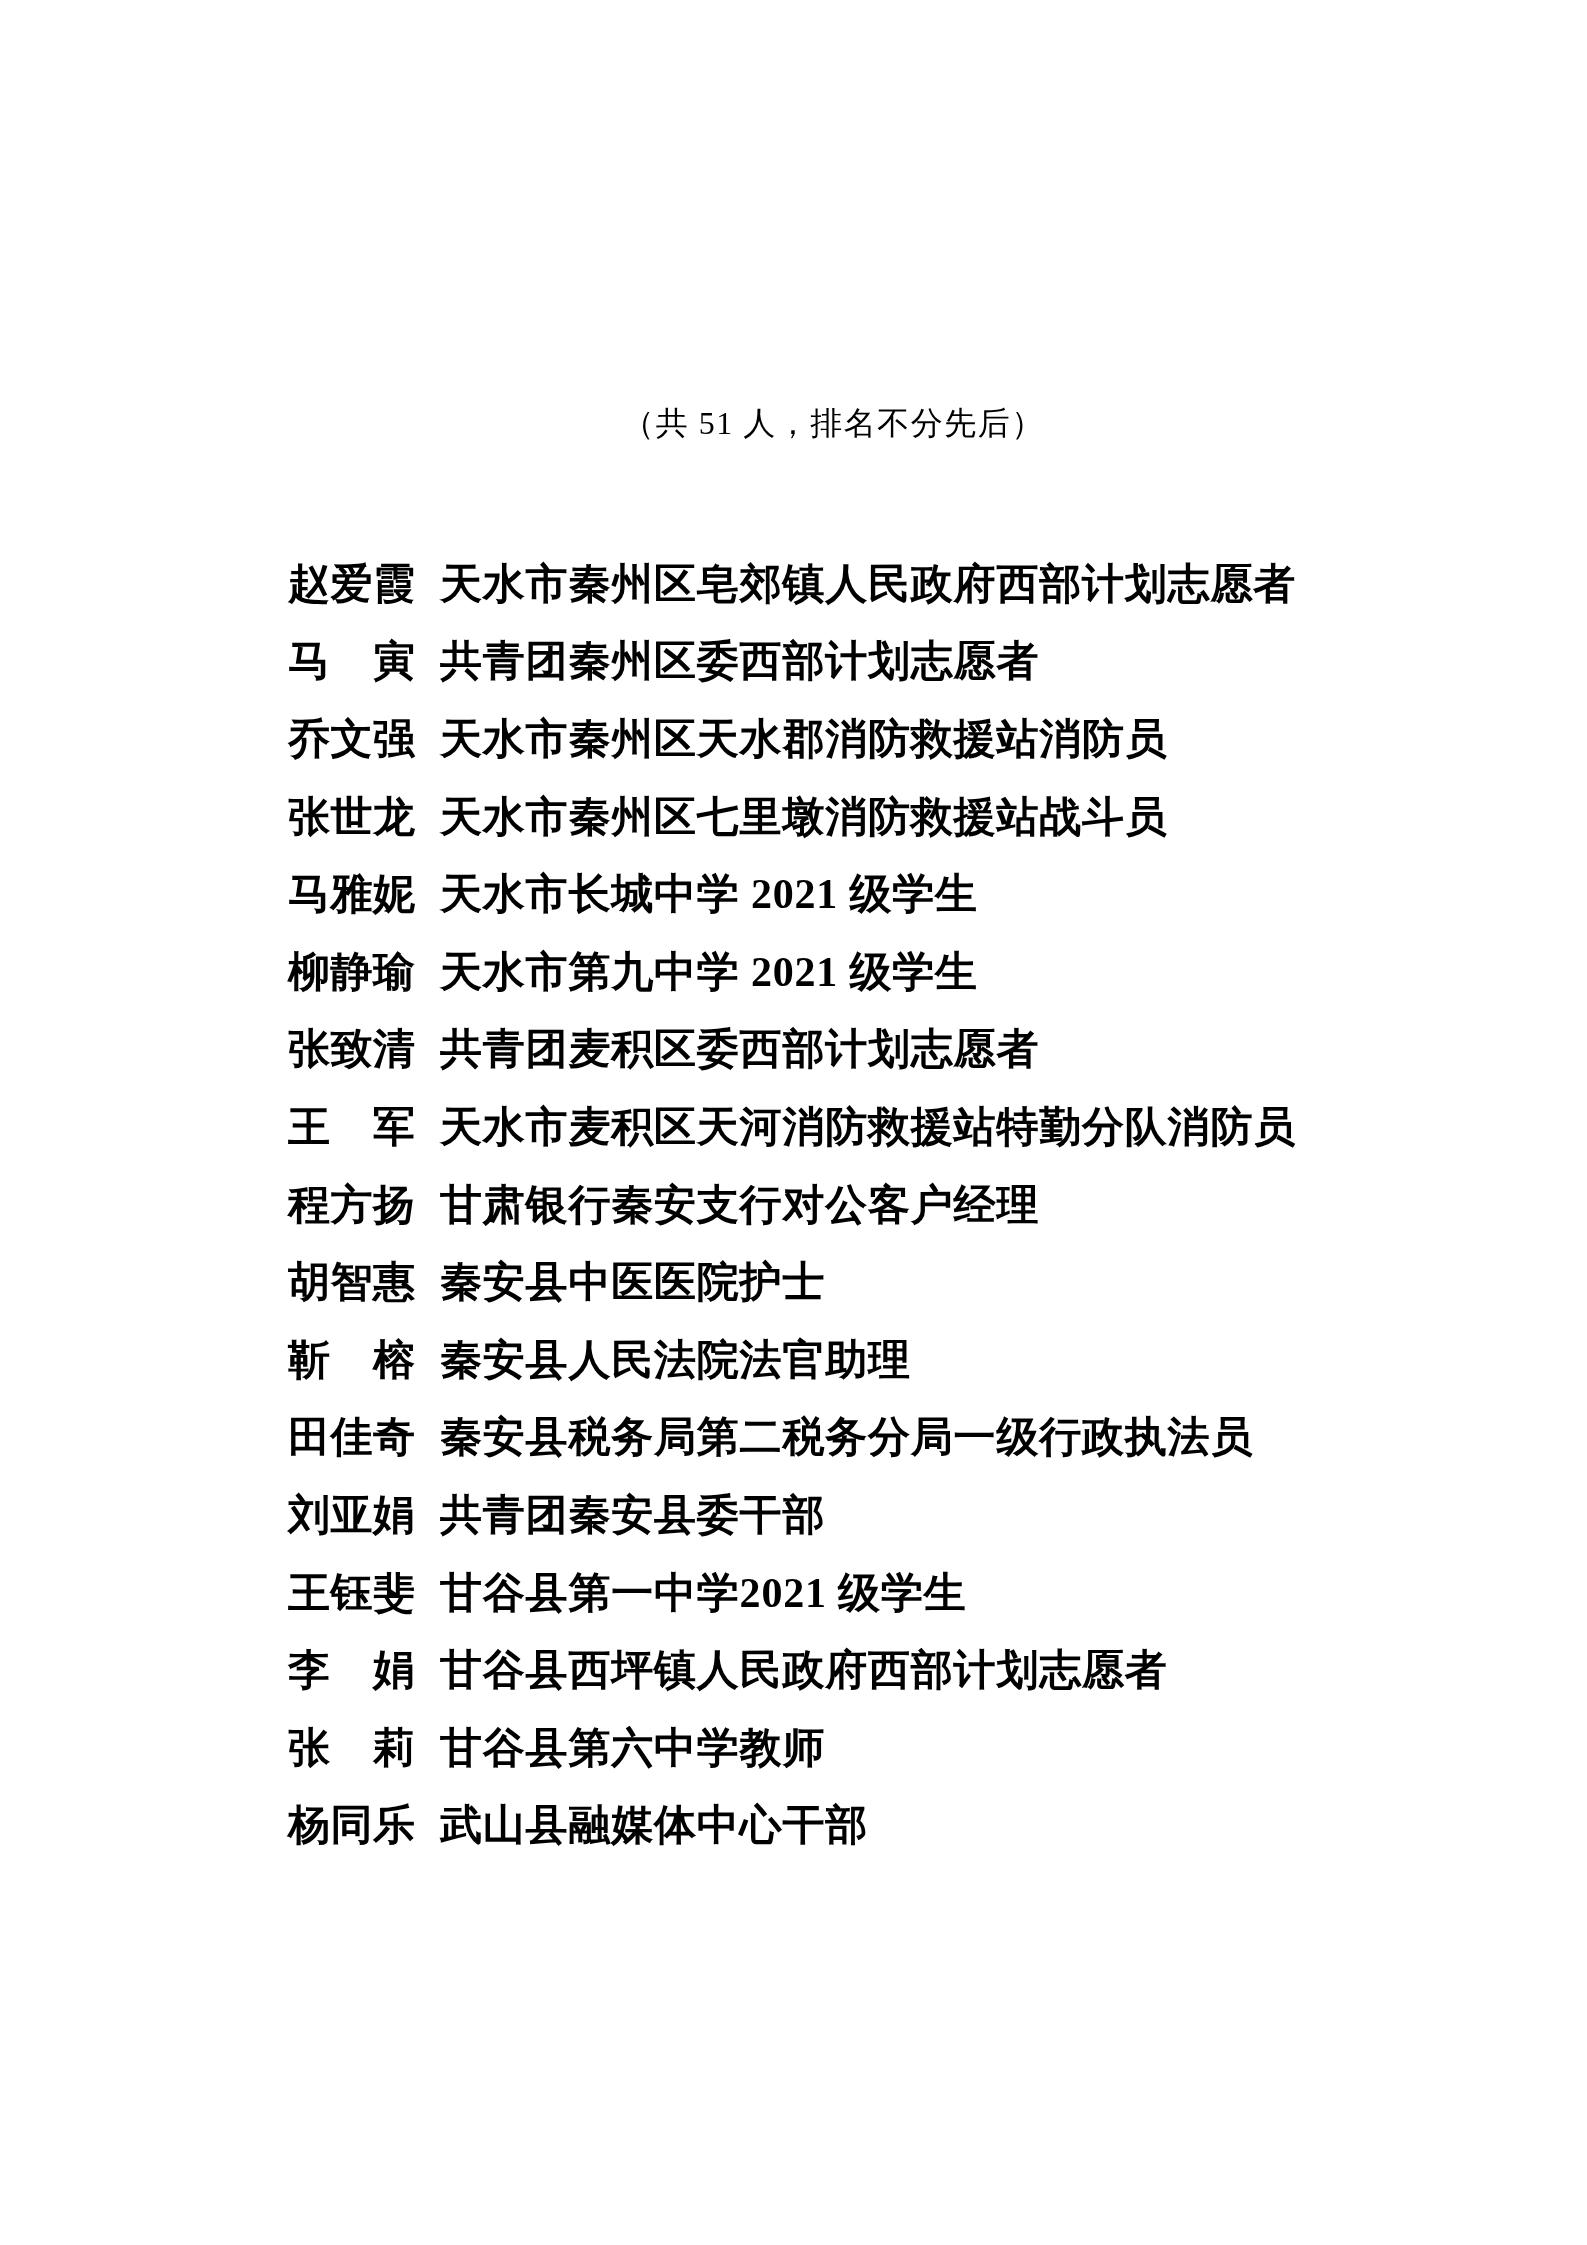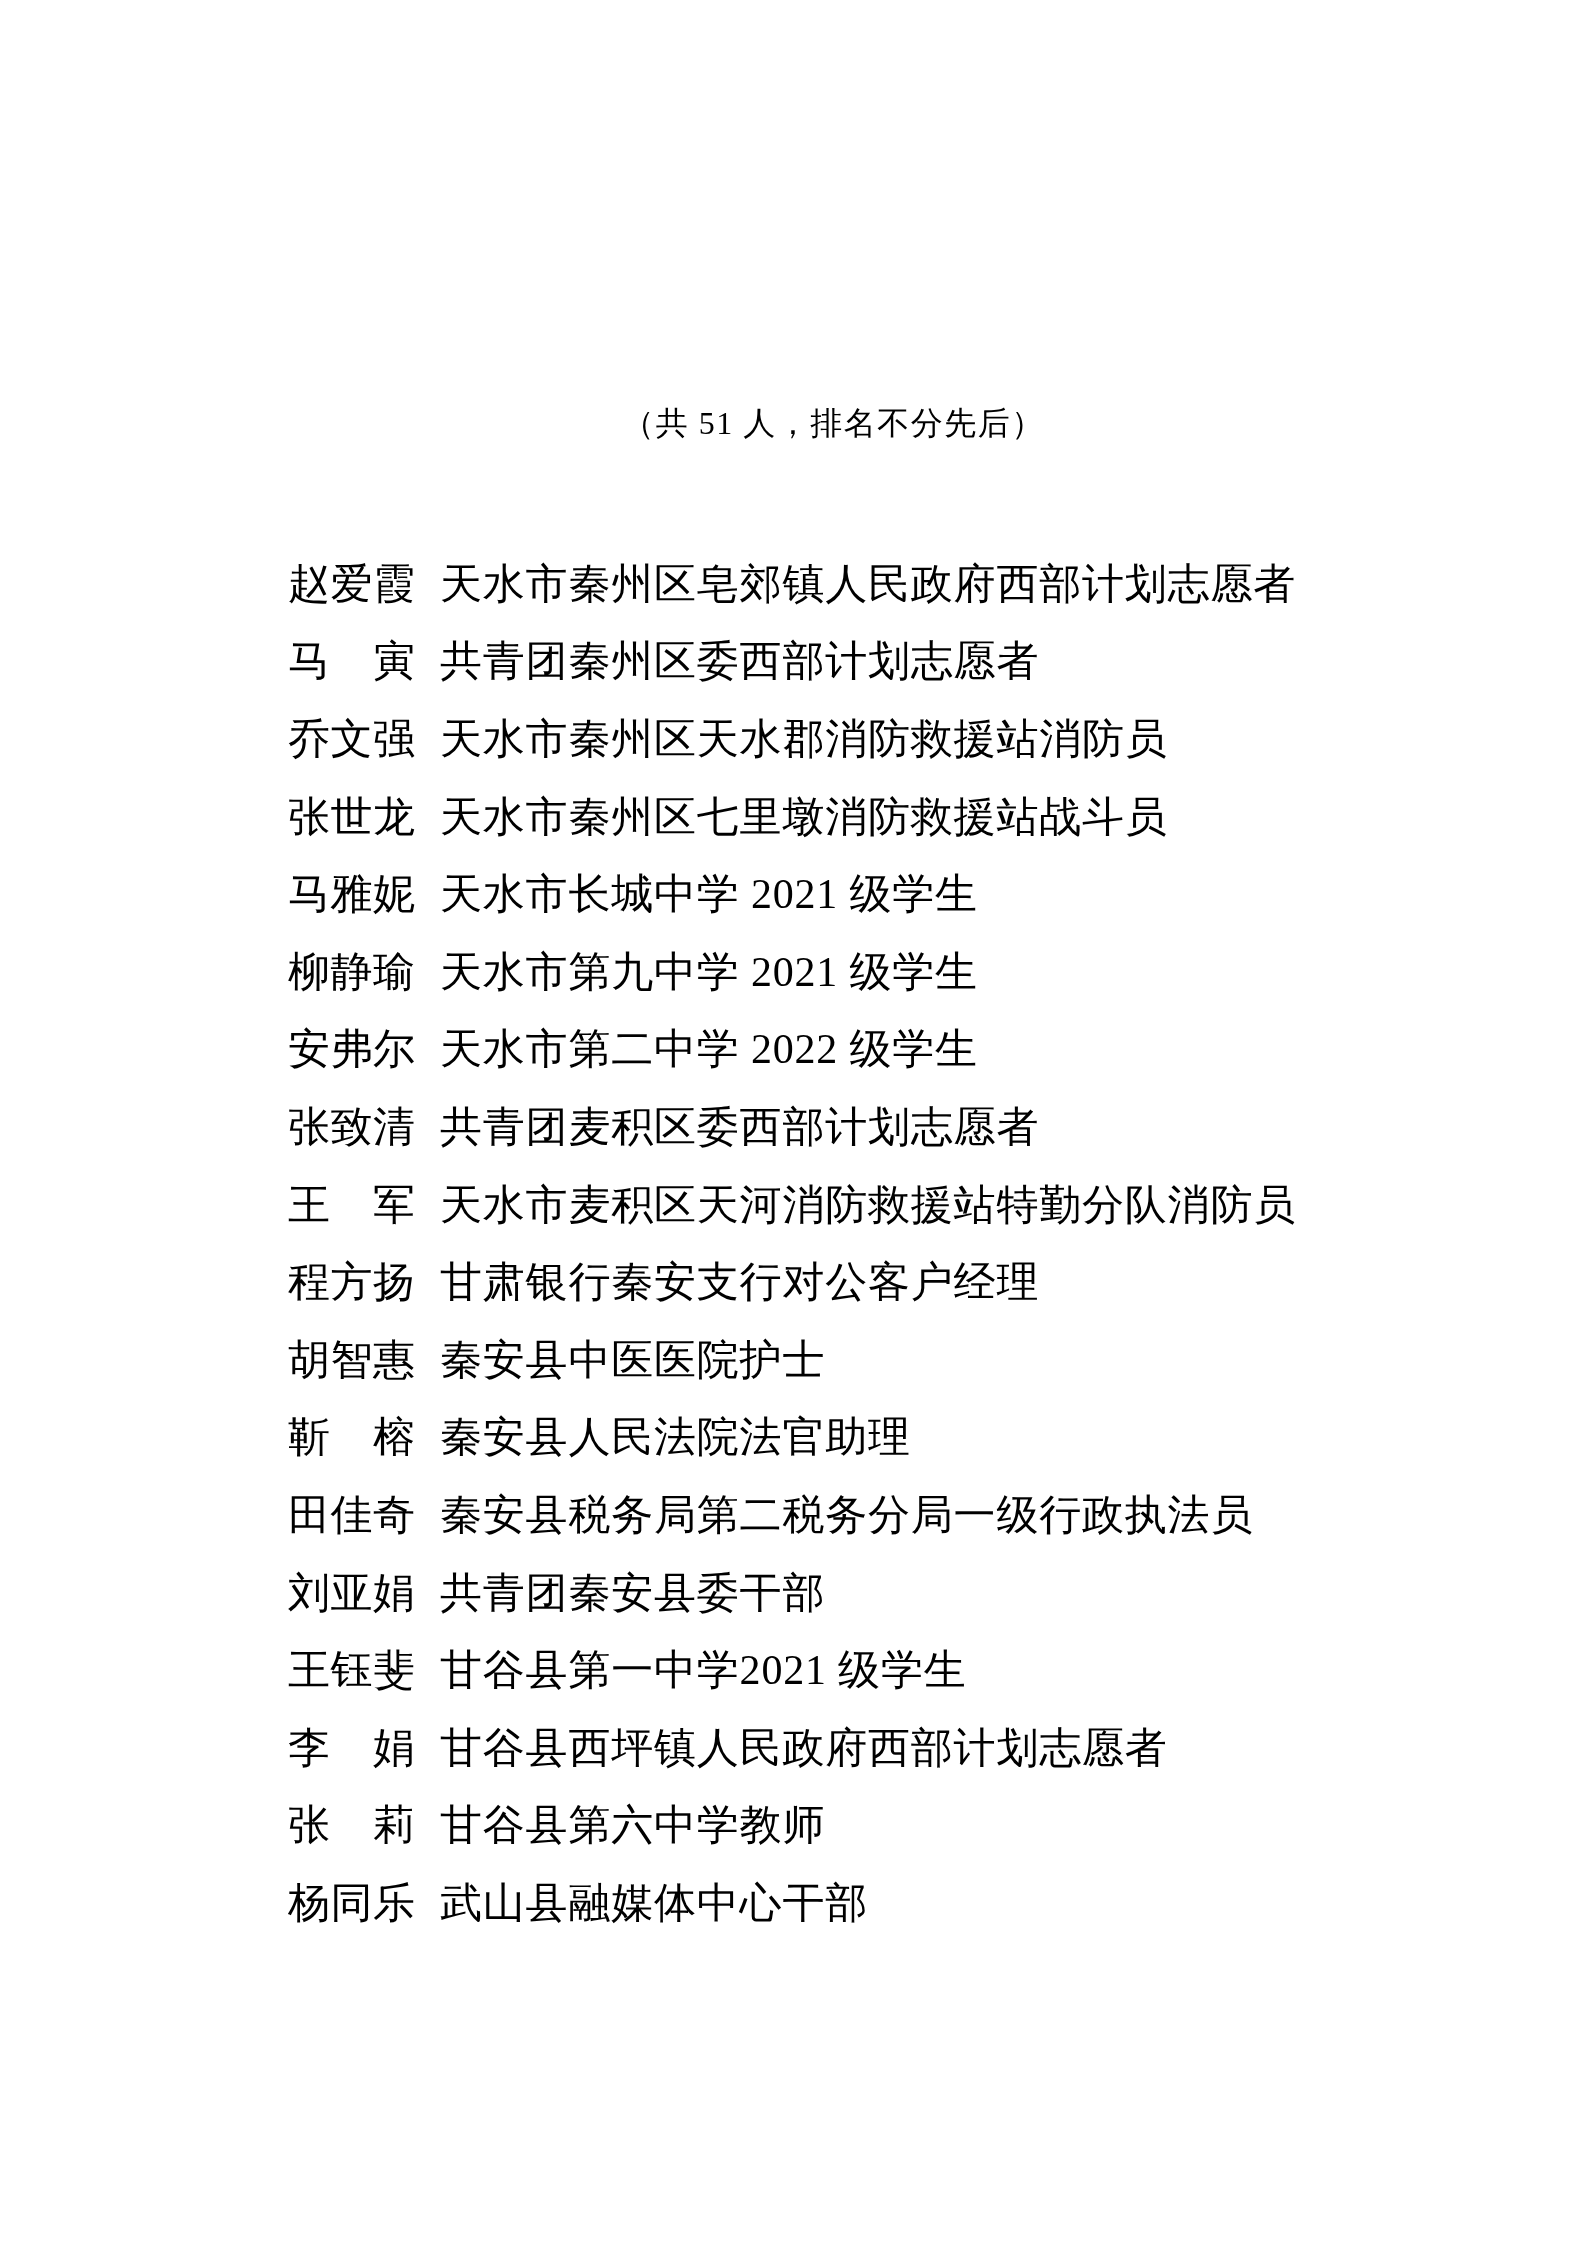--- a/index.html
+++ b/index.html
@@ -49,20 +49,21 @@
     position: absolute;
     top: 545px;
     left: 288px;
     right: 0;
   }
   .member-row {
     display: flex;
     align-items: center;
     height: 77.6px;
     font-size: 42px;
+    font-weight: bold;
   }
   .member-name {
     flex: none;
     width: 128px;
     white-space: pre;
     letter-spacing: 0.5px;
   }
   .member-aff {
     margin-left: 24px;
     white-space: pre;
@@ -95,24 +96,20 @@
         <span class="member-name">张世龙</span>
         <span class="member-aff">天水市秦州区七里墩消防救援站战斗员</span>
       </div>
       <div class="member-row">
         <span class="member-name">马雅妮</span>
         <span class="member-aff">天水市长城中学 2021 级学生</span>
       </div>
       <div class="member-row">
         <span class="member-name">柳静瑜</span>
         <span class="member-aff">天水市第九中学 2021 级学生</span>
-      </div>
-      <div class="member-row">
-        <span class="member-name">安弗尔</span>
-        <span class="member-aff">天水市第二中学 2022 级学生</span>
       </div>
       <div class="member-row">
         <span class="member-name">张致清</span>
         <span class="member-aff">共青团麦积区委西部计划志愿者</span>
       </div>
       <div class="member-row">
         <span class="member-name">王　军</span>
         <span class="member-aff">天水市麦积区天河消防救援站特勤分队消防员</span>
       </div>
       <div class="member-row">

